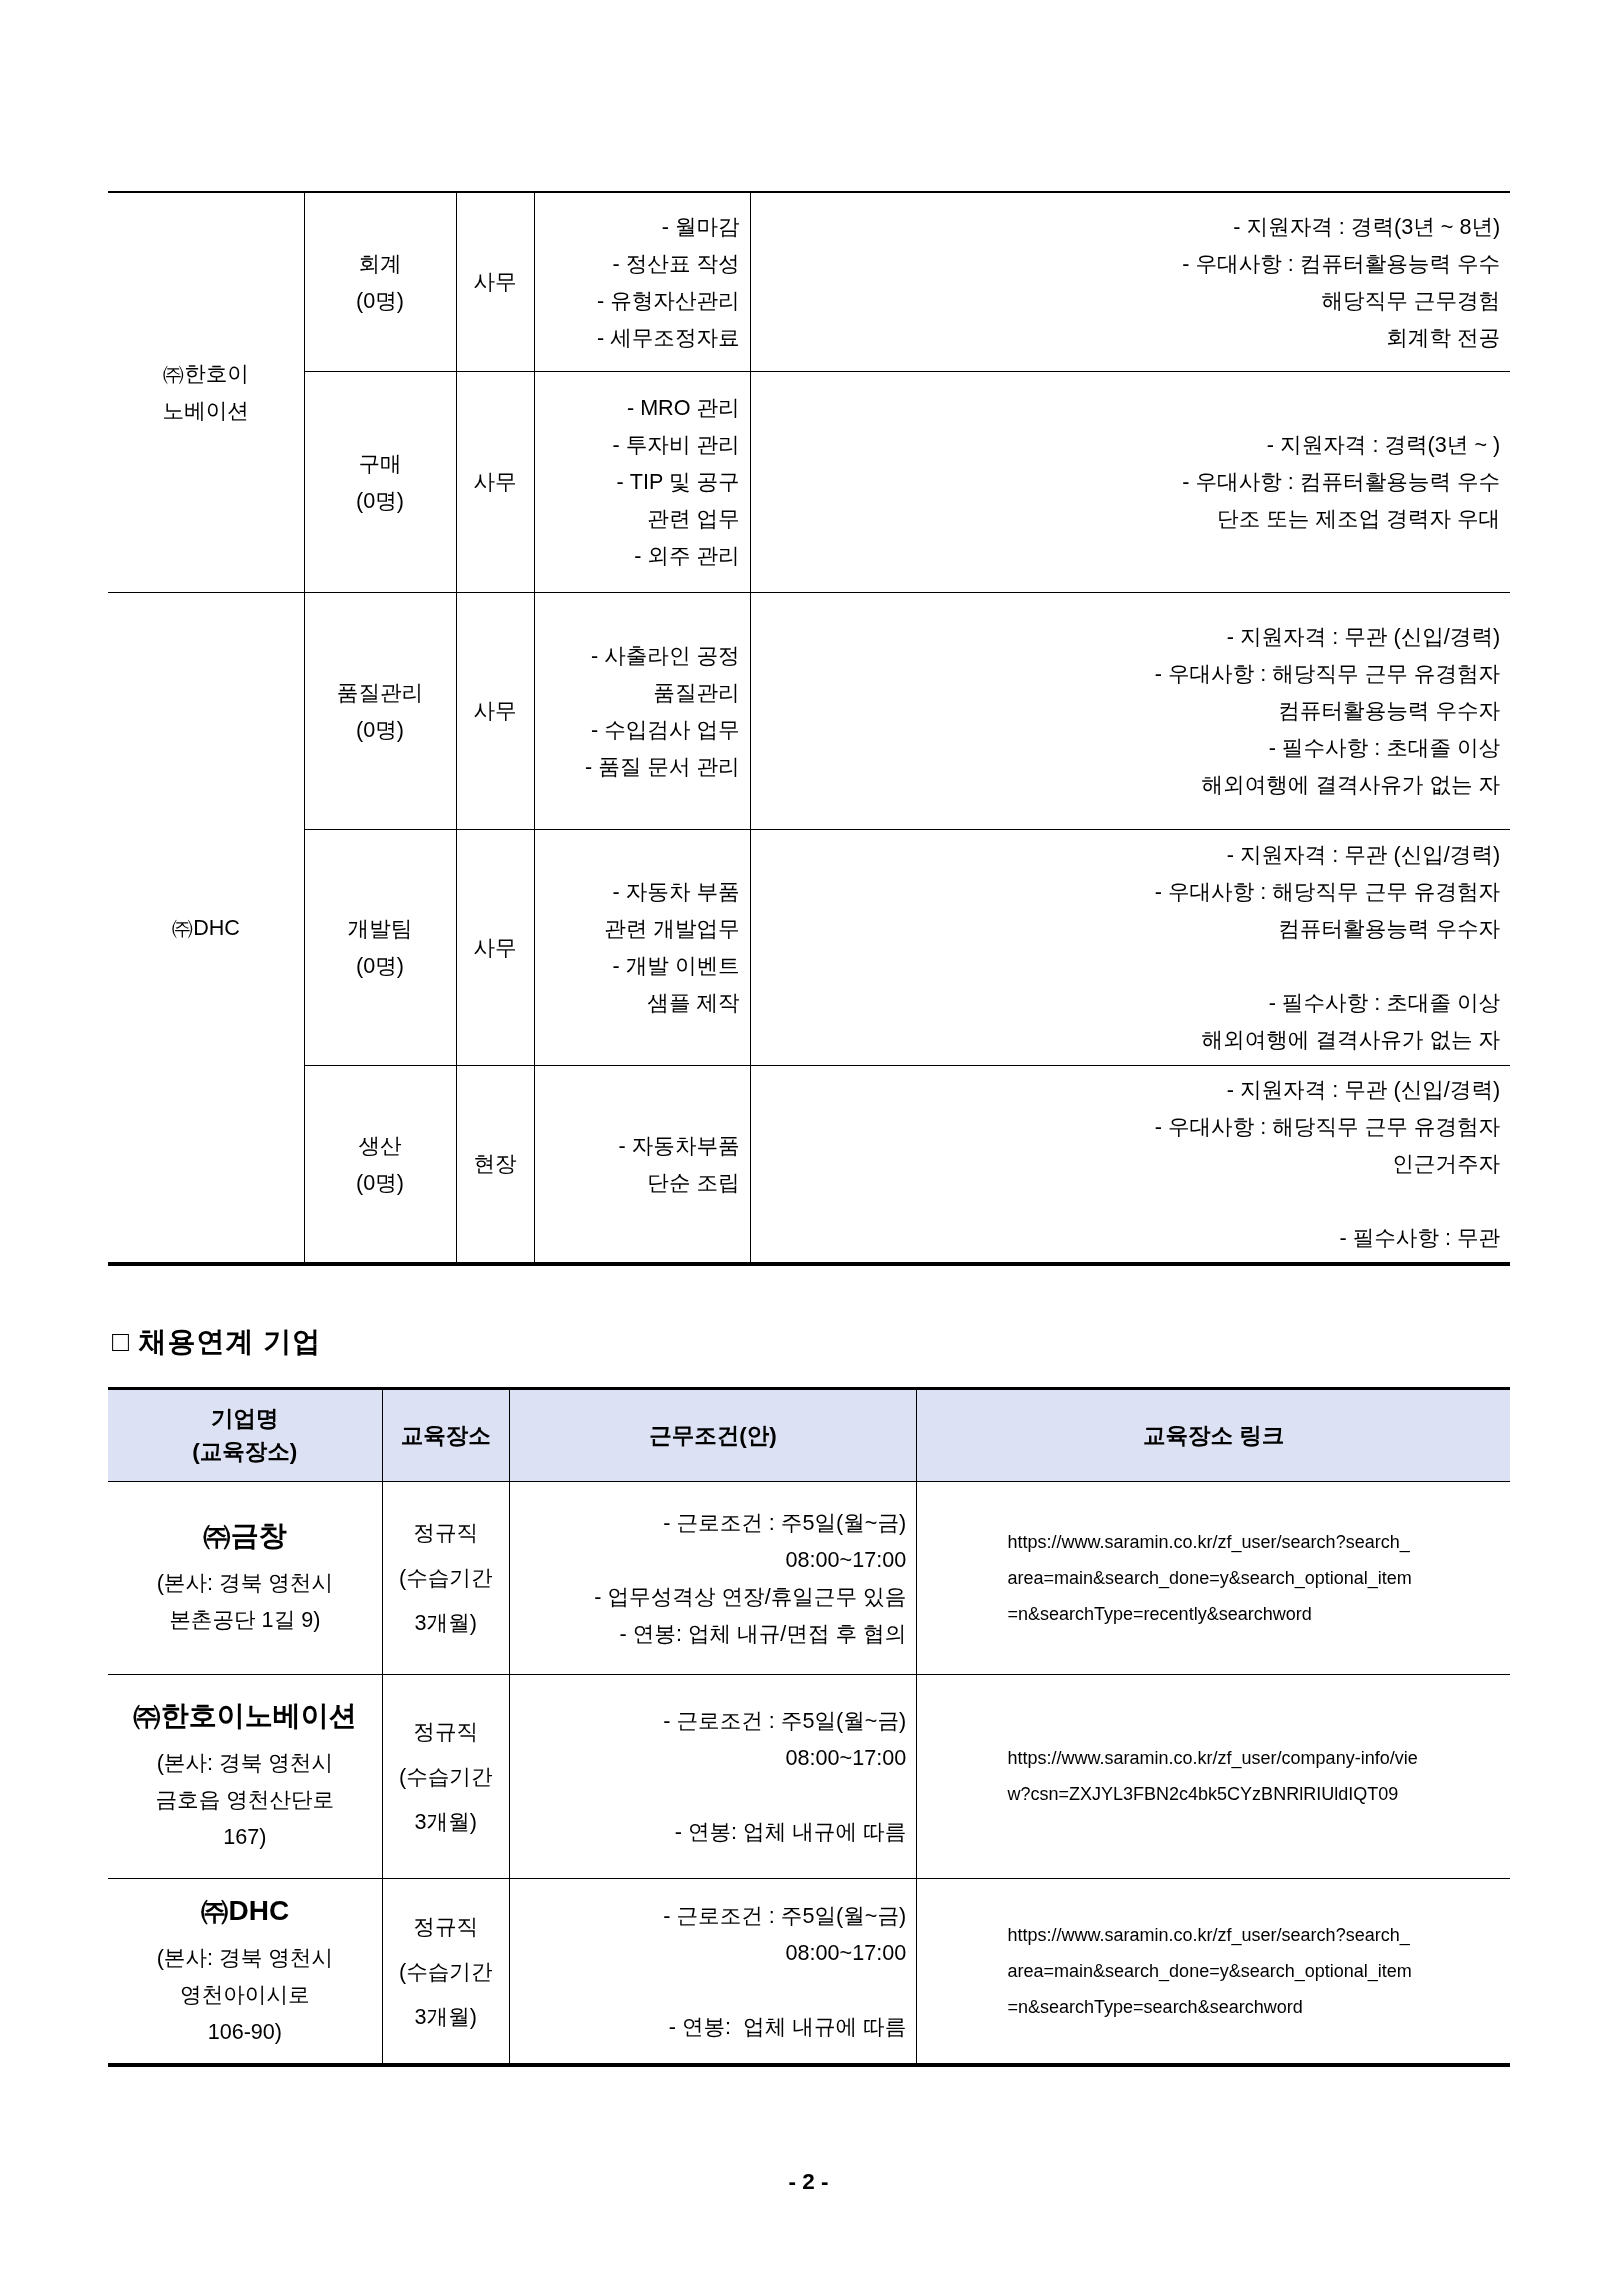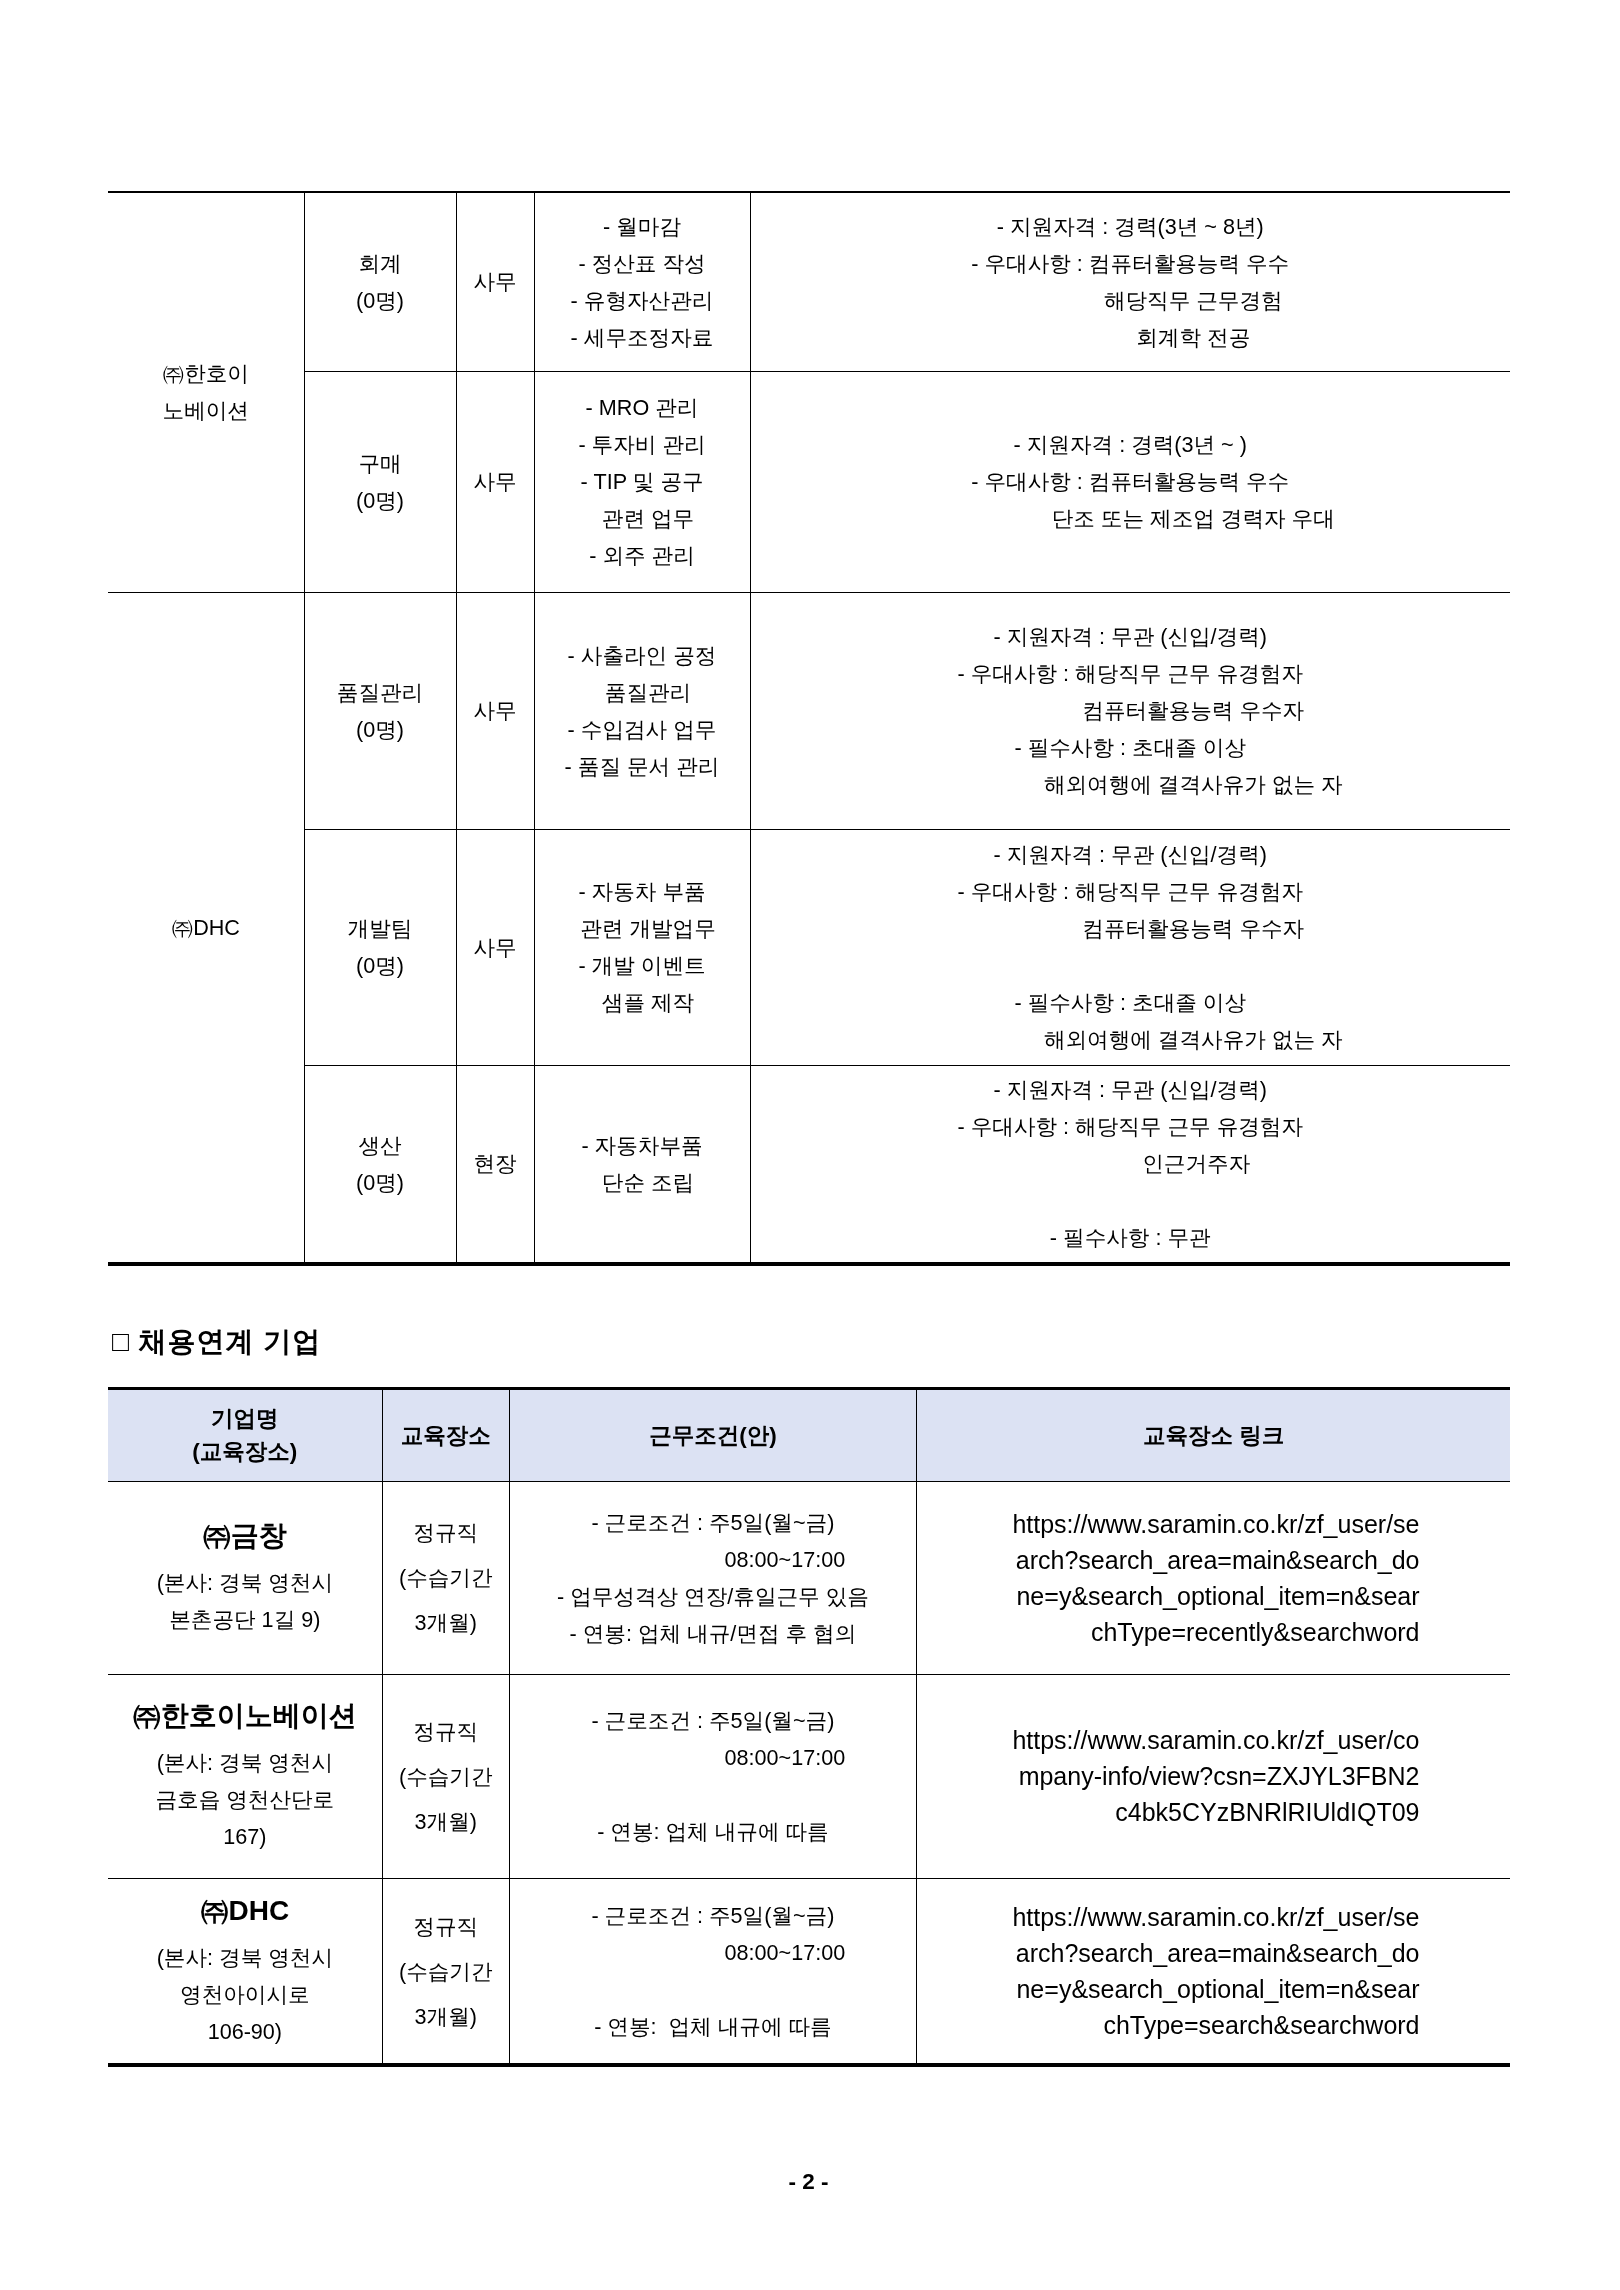--- a/index.html
+++ b/index.html
@@ -32,38 +32,38 @@
   .t1 tr.r4 { height:236px; }
   .t1 tr.r5 { height:191px; }
 
   .t2 tr.hdr { height:93px; }
   .t2 tr.c1  { height:193px; }
   .t2 tr.c2  { height:204px; }
   .t2 tr.c3  { height:187px; }
 
   .pre    { white-space:pre-wrap; }
   .center { text-align:center; }
-  .left   { text-align:center; }
+  .left   { text-align:right; }
 
   .t2 th {
     background:#dce2f3;
     font-weight:bold;
     font-size:22.5px;
     text-align:center;
     line-height:33px;
   }
 
   .co2-name { font-weight:bold; font-size:28px; margin-bottom:9.8px; }
   .emp-cell { line-height:45px; }
 
   .link-cell { text-align:center; padding:5.9px 7.8px; }
   .link-text {
-    font-size:25px; line-height:36px;
+    font-size:18px; line-height:36px;
     max-width:412px; margin:0 auto;
-    word-break:break-all; text-align:right;
+    word-break:break-all; text-align:left;
   }
 
   .sec-title {
     font-size:28px; font-weight:bold;
     margin:57px 0 25.5px 3.9px;
     letter-spacing:1px;
   }
   .footer {
     text-align:center; font-weight:bold;
     font-size:22.5px; margin-top:102px;

